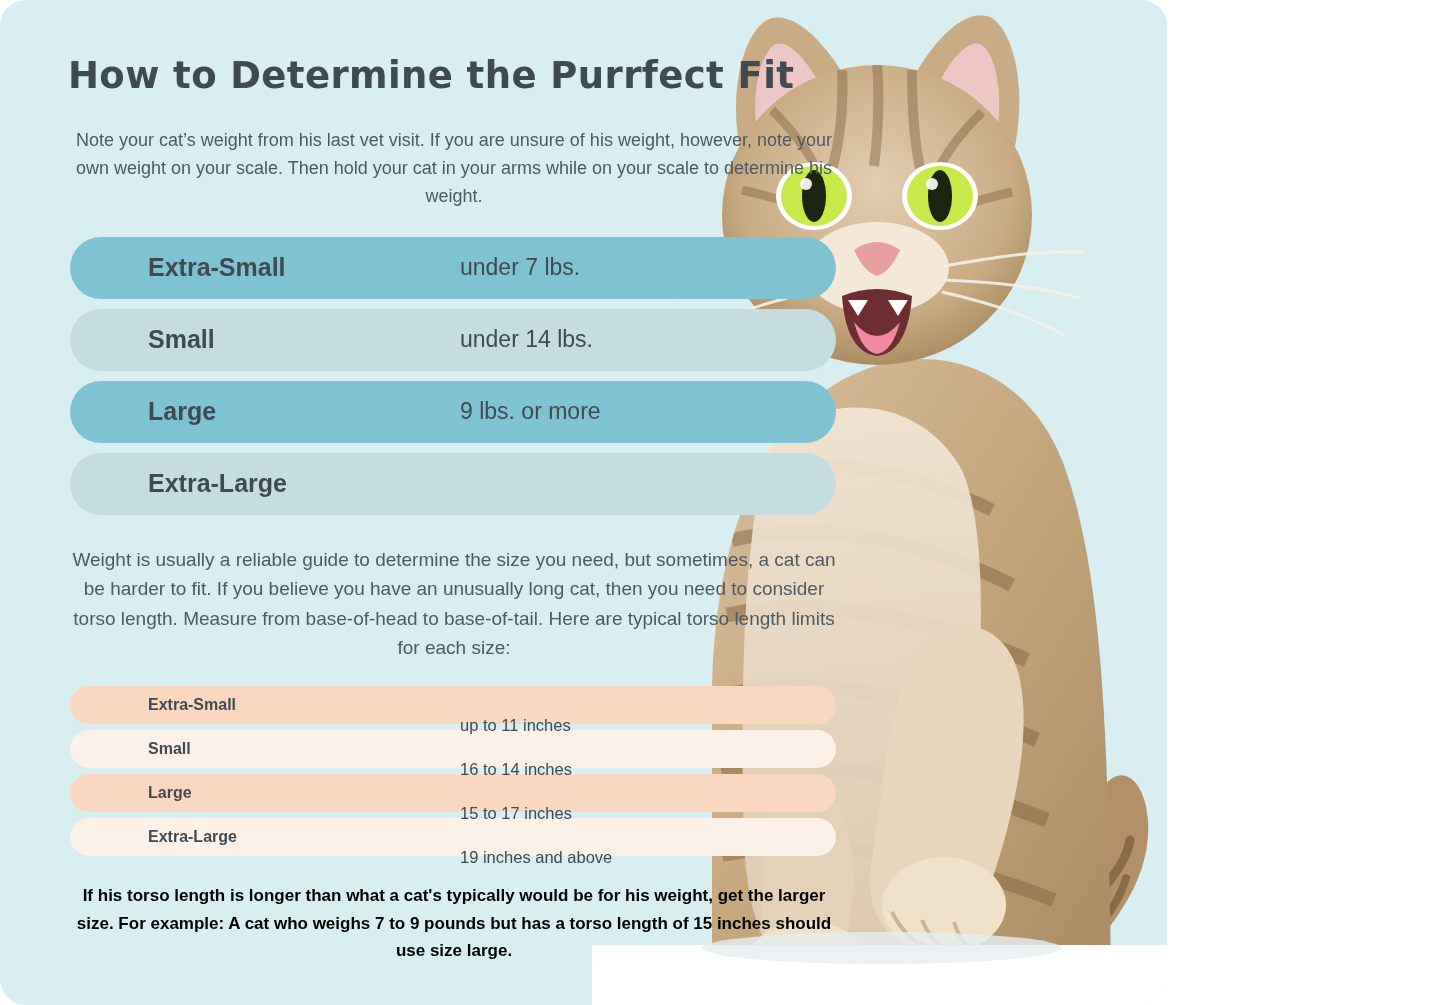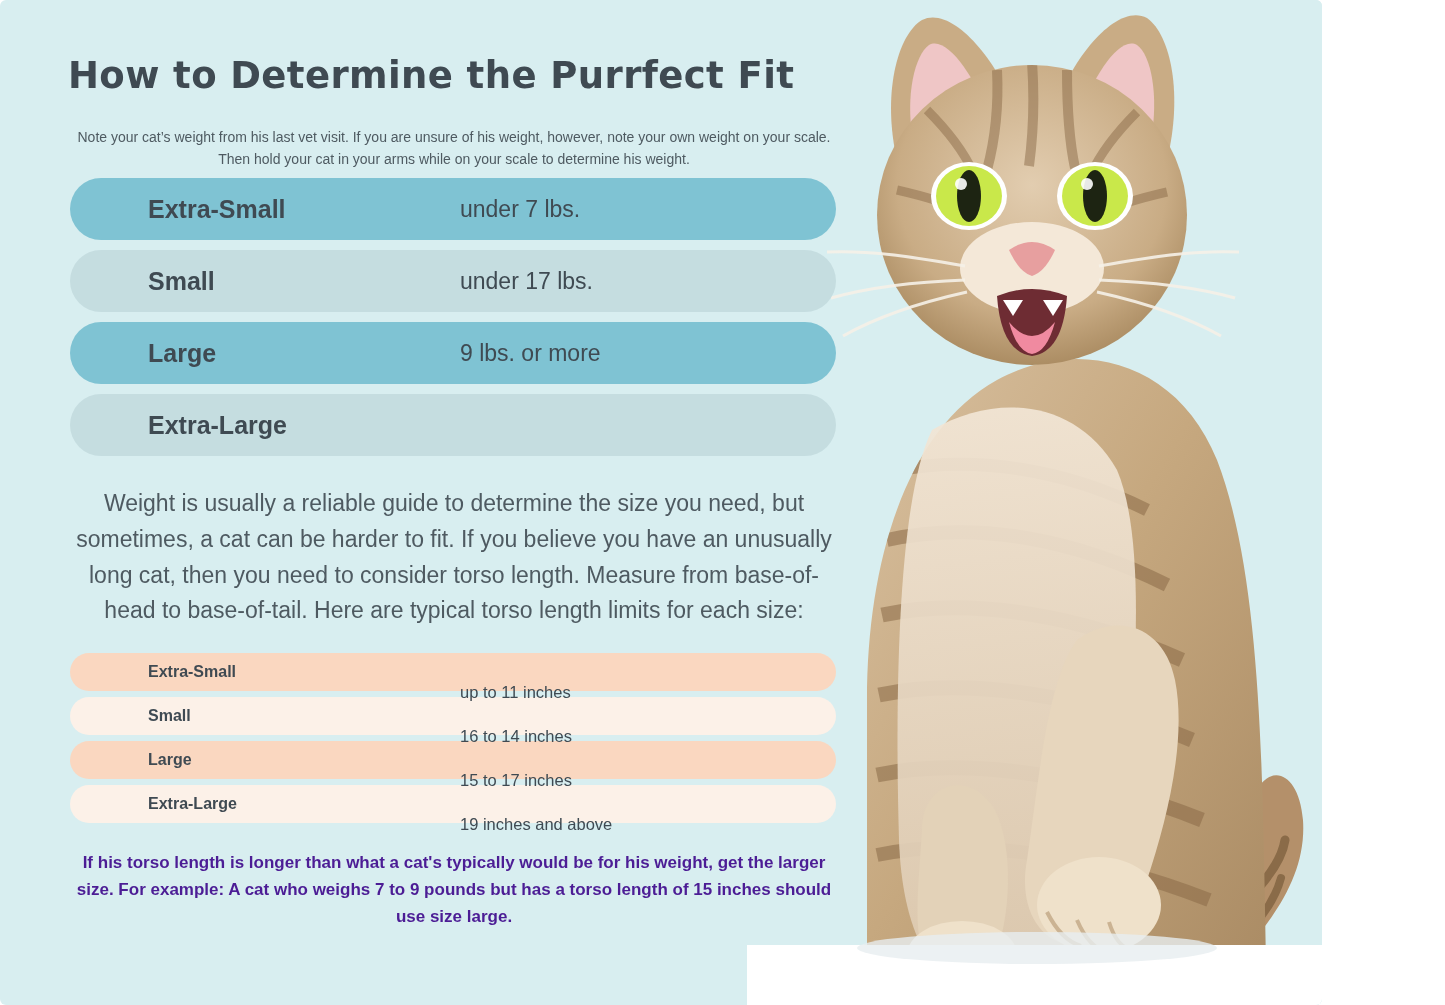--- a/index.html
+++ b/index.html
@@ -5,24 +5,24 @@
   * { box-sizing: border-box; margin: 0; padding: 0; }
   html, body {
     width: 1445px;
     height: 1005px;
     overflow: hidden;
     background: #ffffff;
     font-family: "Liberation Sans", sans-serif;
   }
   .page {
     position: relative;
-    width: 1322px;
+    width: 1167px;
     height: 1005px;
     background: #d8eef0;
-    border-radius: 6px;
+    border-radius: 26px;
     overflow: hidden;
   }
   
   .paw {
     position: absolute;
     opacity: 0.35;
     pointer-events: none;
   }
   .paw .pad {
     position: absolute;
@@ -40,26 +40,26 @@
   .title {
     font-family: "DejaVu Sans", sans-serif;
     font-size: 37px;
     font-weight: bold;
     color: #3f4a52;
     letter-spacing: 0.4px;
     margin-bottom: 30px;
     white-space: nowrap;
   }
   .intro {
-    font-size: 14px;
+    font-size: 18px;
     line-height: 1.55;
     color: #4e5a61;
     text-align: center;
     width: 770px;
-    margin: 0 auto 8px auto;
+    margin: 0 auto 26px auto;
   }
   
   .wtable {
     width: 766px;
     margin-left: 2px;
   }
   .wrow {
     display: flex;
     align-items: center;
     height: 62px;
@@ -75,21 +75,21 @@
     color: #3f4a52;
     width: 312px;
     flex: none;
   }
   .wrow .value {
     font-size: 23px;
     color: #3f4a52;
   }
   
   .midtext {
-    font-size: 23px;
+    font-size: 19px;
     line-height: 1.55;
     color: #4e5a61;
     text-align: center;
     width: 770px;
     margin: 30px auto 24px auto;
   }
   
   .ttable {
     width: 766px;
     margin-left: 2px;
@@ -114,21 +114,21 @@
   .trow .value {
     font-size: 16.5px;
     color: #3f4a52;
     margin-top: 41px;
   }
   
   .footnote {
     font-size: 17px;
     font-weight: bold;
     line-height: 1.6;
-    color: #4c1d95;
+    color: #000000;
     text-align: center;
     width: 770px;
     margin: 26px auto 0 auto;
   }
   
   .photo {
     position: absolute;
     right: 0; top: 0;
     width: 575px;
     height: 1005px;
@@ -272,21 +272,21 @@
 
     <p class="intro">Note your cat’s weight from his last vet visit. If you are unsure of his weight, however, note your own weight on your scale. Then hold your cat in your arms while on your scale to determine his weight.</p>
 
     <div class="wtable">
       <div class="wrow alt-a">
         <span class="label">Extra-Small</span>
         <span class="value">under 7 lbs.</span>
       </div>
       <div class="wrow alt-b">
         <span class="label">Small</span>
-        <span class="value">under 17 lbs.</span>
+        <span class="value">under 14 lbs.</span>
       </div>
       <div class="wrow alt-a">
         <span class="label">Large</span>
         <span class="value">9 lbs. or more</span>
       </div>
       <div class="wrow alt-b">
         <span class="label">Extra-Large</span>
       </div>
     </div>
 

